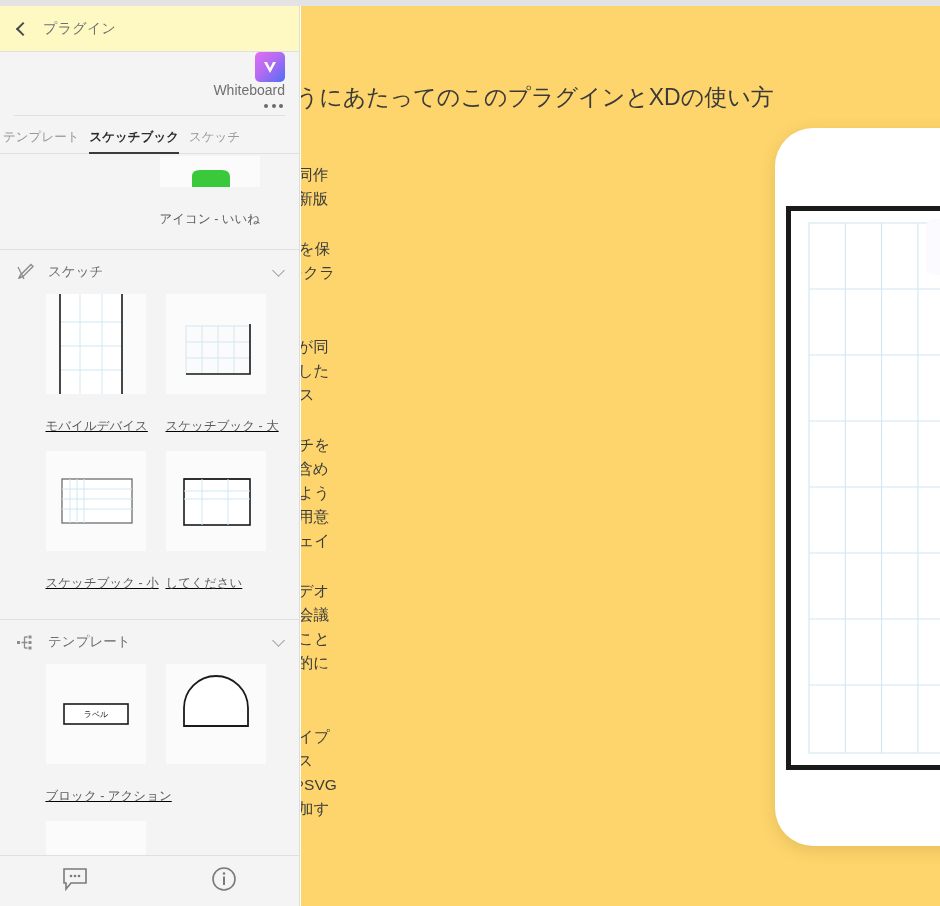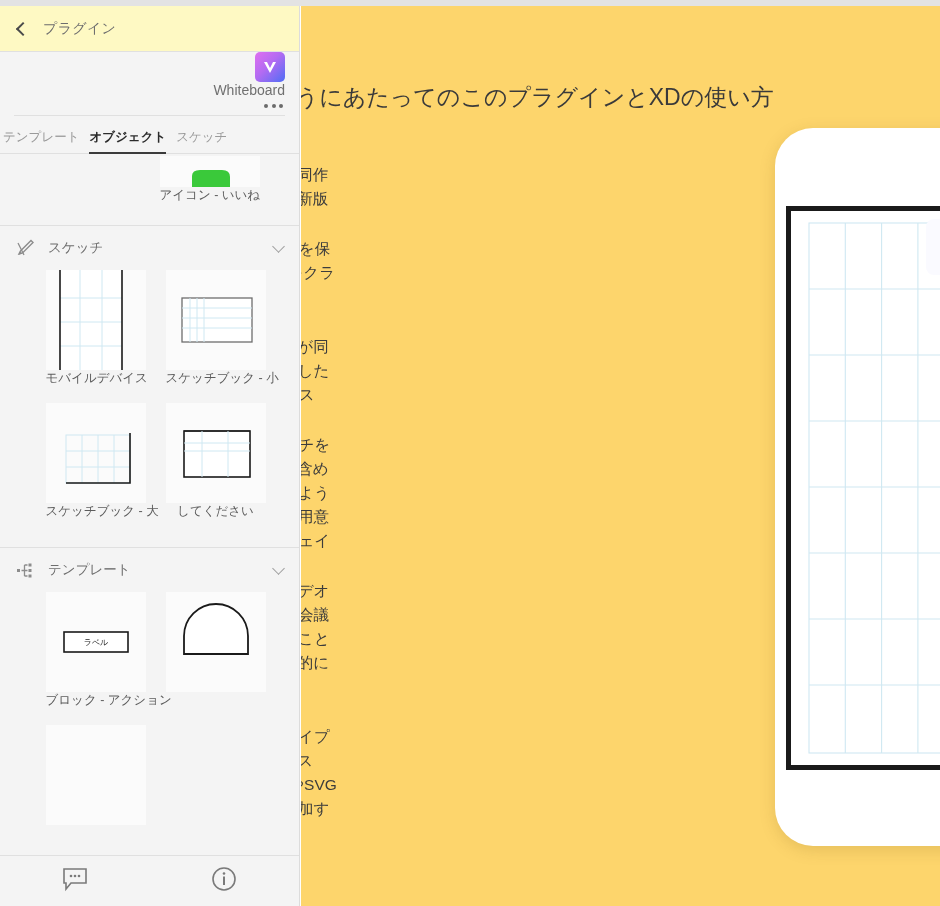--- a/index.html
+++ b/index.html
@@ -79,30 +79,30 @@
   }
 
   
   .panel-body {
     position: absolute; top: 150px; left: 0; right: 0; bottom: 51px;
     overflow: hidden;
   }
 
   .grid-2 {
     display: grid; grid-template-columns: 100px 100px; column-gap: 20px;
-    justify-content: center; padding: 0 0 6px 12px;
+    justify-content: center; padding: 0 0 6px 12px; text-decoration: underline;
   }
   .cell { width: 100px; }
   .thumb {
     width: 100px; height: 100px; background: #d946ef; position: relative;
     overflow: hidden; cursor: pointer;
   }
   .cap {
-    text-align: center; font-size: 12.5px; color: #5c5c5c;
-    margin-top: 0; margin-bottom: 16px; white-space: nowrap;
+    text-align: left; font-size: 12.5px; color: #5c5c5c;
+    margin-top: 24px; margin-bottom: 16px; white-space: nowrap;
   }
 
   .section-sep { height: 1px; background: #e0e0e0; margin: 5px 0 0 0; }
   .section-head {
     display: flex; align-items: center; height: 44px; padding: 0 14px 0 16px;
     cursor: pointer;
   }
   .section-ico { width: 20px; height: 20px; margin-right: 12px; flex: 0 0 auto; }
   .section-title { font-size: 13.5px; color: #6e6e6e; }
   .chev-down {
@@ -196,21 +196,21 @@
       <span class="plugin-more">
         <i></i>
           <i></i>
           <i></i>
       </span>
       <span class="plugin-divider"></span>
     </div>
 
     <div class="tabs">
       <div class="tab">テンプレート</div>
-      <div class="tab active">オブジェクト</div>
+      <div class="tab active">スケッチブック</div>
       <div class="tab">スケッチ</div>
     </div>
 
     <div class="panel-body">
 
       <div class="partial-row">
         <div class="cell" style="grid-column:2">
           <div class="thumb-partial">
             <svg width="100" height="31" viewBox="0 0 100 31">
               <path d="M32 36 L32 20 Q32 14 40 14 L62 14 Q70 14 70 21 L70 36 Z" fill="#3ac93a"></path>
@@ -250,49 +250,49 @@
               <line x1="14" y1="-2" x2="14" y2="102" stroke="#1a1a1a" stroke-width="1.6"></line>
               <line x1="76" y1="-2" x2="76" y2="102" stroke="#1a1a1a" stroke-width="1.6"></line>
             </svg>
           </div>
           <div class="cap">モバイルデバイス</div>
         </div>
         <div class="cell">
           <div class="thumb">
             <svg width="100" height="100" viewBox="0 0 100 100">
               <rect x="0" y="0" width="100" height="100" fill="#fbfbfb"></rect>
+              <g stroke="#cfe8f2" stroke-width="1">
+                <rect x="20" y="32" width="64" height="48" fill="none"></rect>
+                <line x1="20" y1="48" x2="84" y2="48"></line>
+                <line x1="20" y1="64" x2="84" y2="64"></line>
+                <line x1="36" y1="32" x2="36" y2="80"></line>
+                <line x1="52" y1="32" x2="52" y2="80"></line>
+                <line x1="68" y1="32" x2="68" y2="80"></line>
+              </g>
+              <path d="M20 80 L84 80 L84 30" fill="none" stroke="#1a1a1a" stroke-width="1.6"></path>
+            </svg>
+          </div>
+          <div class="cap">スケッチブック - 大</div>
+        </div>
+        <div class="cell">
+          <div class="thumb">
+            <svg width="100" height="100" viewBox="0 0 100 100">
+              <rect x="0" y="0" width="100" height="100" fill="#fbfbfb"></rect>
               <rect x="16" y="28" width="70" height="44" fill="#ffffff" stroke="#6d6d6d" stroke-width="1.3"></rect>
               <g stroke="#cfe8f2" stroke-width="1">
                 <line x1="16" y1="38" x2="86" y2="38"></line>
                 <line x1="16" y1="48" x2="86" y2="48"></line>
                 <line x1="16" y1="58" x2="86" y2="58"></line>
                 <line x1="24" y1="28" x2="24" y2="72"></line>
                 <line x1="31" y1="28" x2="31" y2="72"></line>
                 <line x1="38" y1="28" x2="38" y2="72"></line>
               </g>
             </svg>
           </div>
           <div class="cap">スケッチブック - 小</div>
-        </div>
-        <div class="cell">
-          <div class="thumb">
-            <svg width="100" height="100" viewBox="0 0 100 100">
-              <rect x="0" y="0" width="100" height="100" fill="#fbfbfb"></rect>
-              <g stroke="#cfe8f2" stroke-width="1">
-                <rect x="20" y="32" width="64" height="48" fill="none"></rect>
-                <line x1="20" y1="48" x2="84" y2="48"></line>
-                <line x1="20" y1="64" x2="84" y2="64"></line>
-                <line x1="36" y1="32" x2="36" y2="80"></line>
-                <line x1="52" y1="32" x2="52" y2="80"></line>
-                <line x1="68" y1="32" x2="68" y2="80"></line>
-              </g>
-              <path d="M20 80 L84 80 L84 30" fill="none" stroke="#1a1a1a" stroke-width="1.6"></path>
-            </svg>
-          </div>
-          <div class="cap">スケッチブック - 大</div>
         </div>
         <div class="cell">
           <div class="thumb">
             <svg width="100" height="100" viewBox="0 0 100 100">
               <rect x="0" y="0" width="100" height="100" fill="#fbfbfb"></rect>
               <rect x="18" y="28" width="66" height="46" fill="#ffffff" stroke="#1a1a1a" stroke-width="1.6"></rect>
               <line x1="18" y1="28" x2="84" y2="28" stroke="#1a1a1a" stroke-width="1.2"></line>
               <g stroke="#cfe8f2" stroke-width="1">
                 <line x1="18" y1="40" x2="84" y2="40"></line>
                 <line x1="18" y1="48" x2="84" y2="48"></line>

